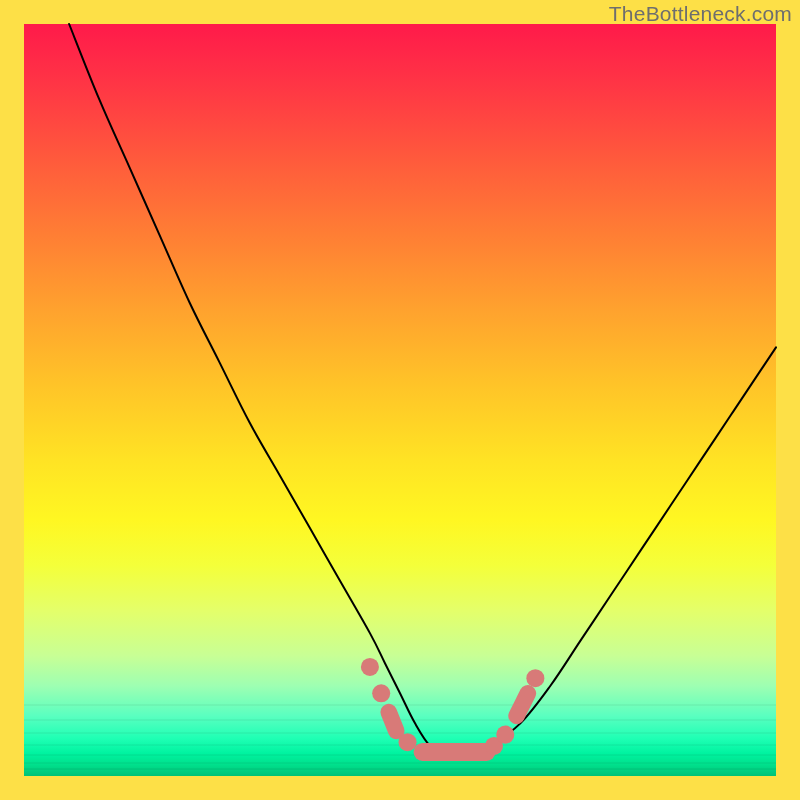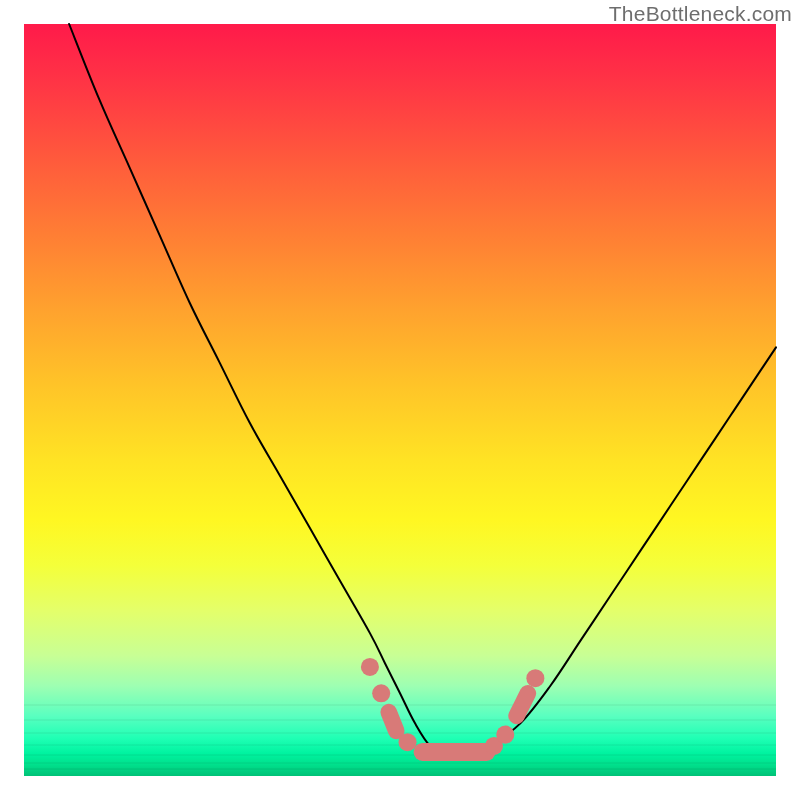--- a/index.html
+++ b/index.html
@@ -9,21 +9,21 @@
     height: 800px;
     overflow: hidden;
     background: #000;
     font-family: Arial, Helvetica, sans-serif;
   }
   .frame {
     position: absolute;
     top: 0; left: 0;
     width: 800px;
     height: 800px;
-    background: #ffffff;
+    background: #fde047;
   }
   .plot-area {
     position: absolute;
     top: 24px;
     left: 24px;
     width: 752px;
     height: 752px;
     
     background: linear-gradient(
       to bottom,

